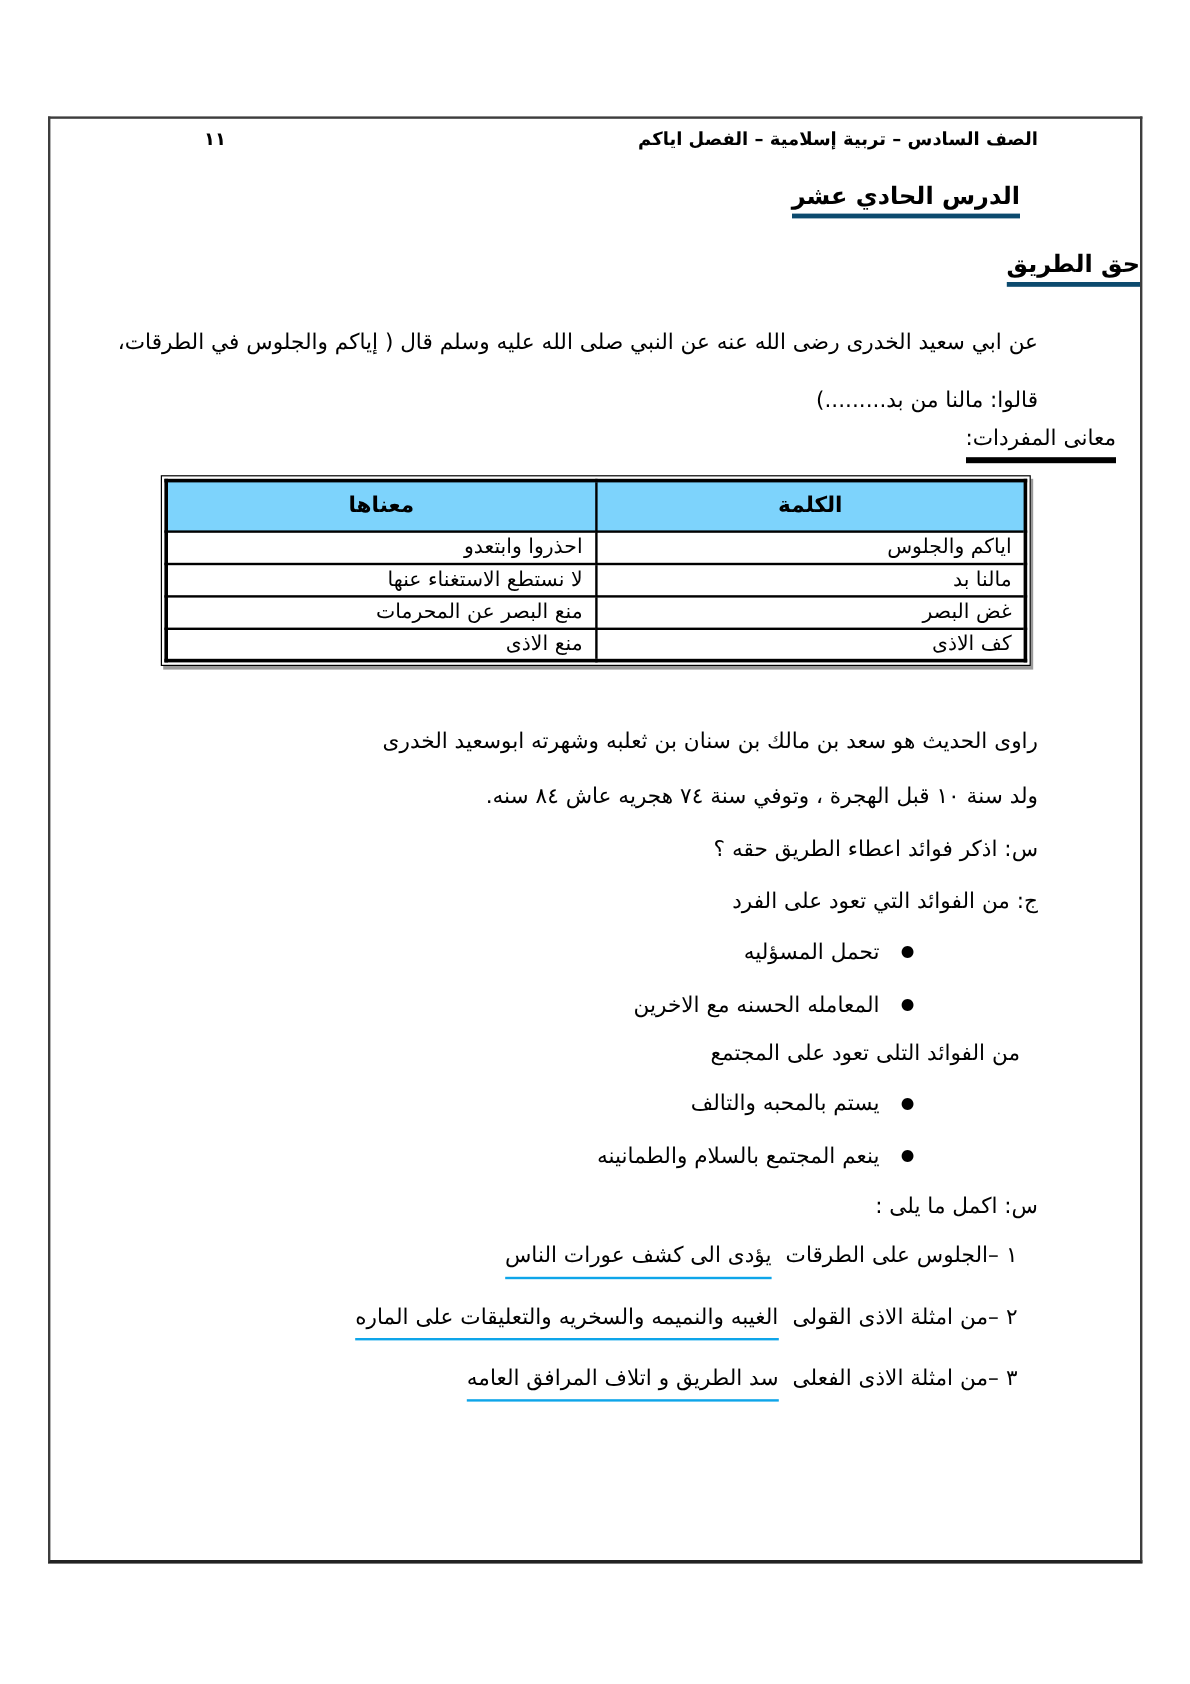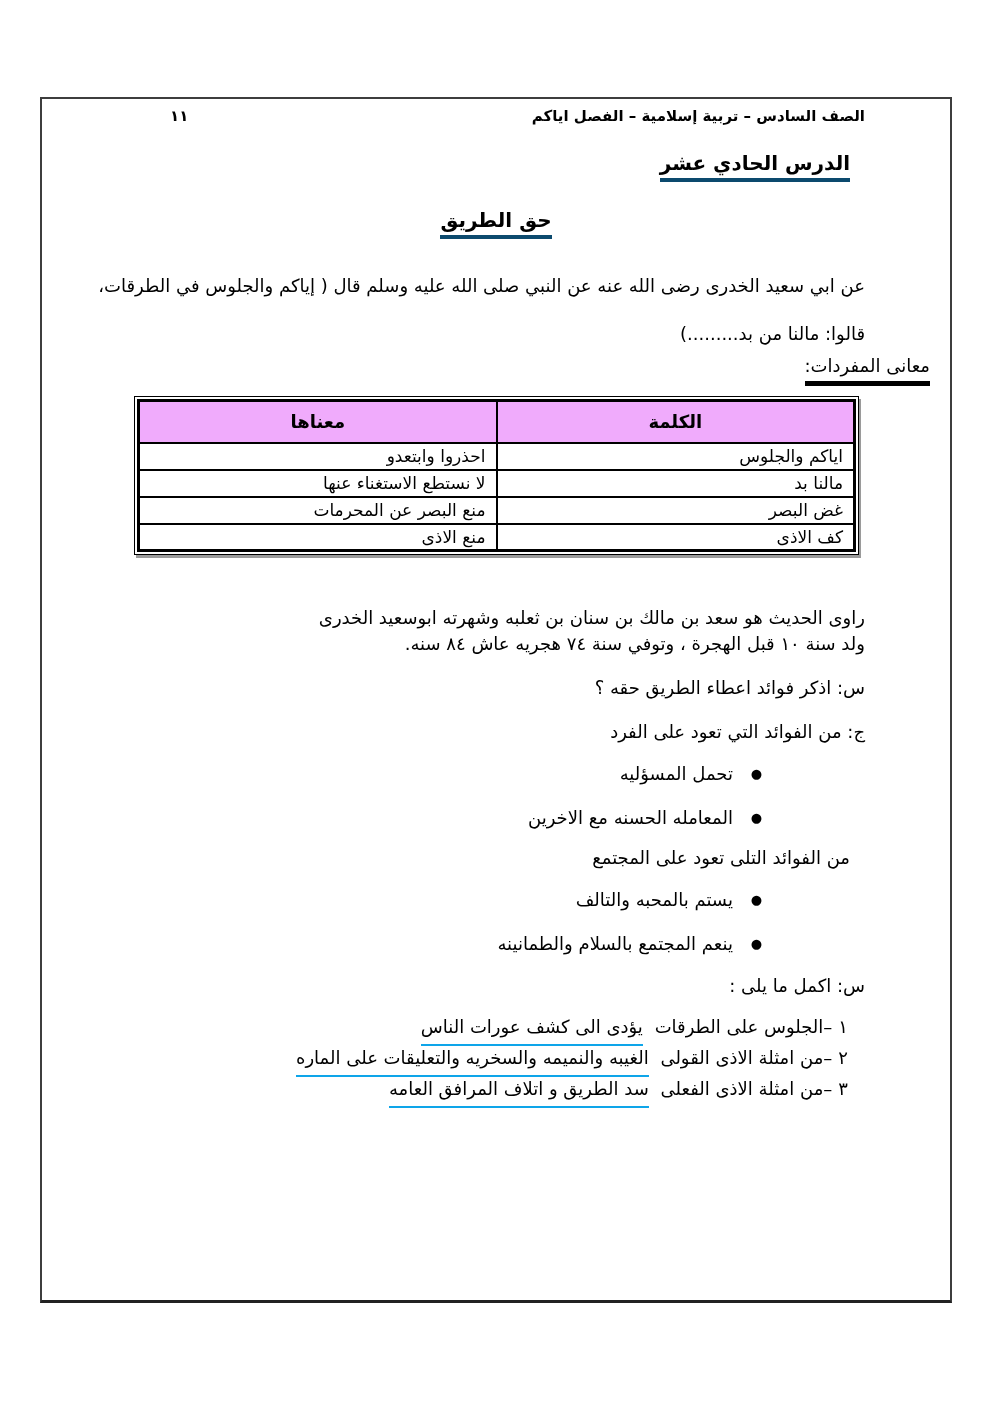--- a/index.html
+++ b/index.html
@@ -35,49 +35,49 @@
     font-size: 15px;
   }
   
   .line { margin: 0; text-align: right; }
   .body { font-size: 18px; line-height: 26px; padding-left: 30px; }
   .pr-default   { padding-right: 85px; }
   .pr-lesson    { padding-right: 100px; }
   .pr-vocab     { padding-right: 20px; margin-left: 32px; }
   .pr-community { padding-right: 100px; }
   .pr-items     { padding-right: 102px; }
-  .center { text-align: center; }
+  .center { text-align: right; }
   .title { font-weight: bold; font-size: 20px; }
   .u-thick { display: inline-block; border-bottom: 4px solid #0c4a6e; padding-bottom: 3px; }
   .u-bar   { display: inline-block; border-bottom: 5px solid #000; padding-bottom: 5px; font-size: 18px; }
   
   .mt-26 { margin-top: 26px; }
   .mt-34 { margin-top: 34px; }
   .mt-22 { margin-top: 22px; }
   .mt-8  { margin-top: 8px; }
   .mt-50 { margin-top: 50px; }
-  .mt-20 { }
+  .mt-20 { margin-top: 20px; }
   .mt-18 { margin-top: 18px; }
   .mt-16 { margin-top: 16px; }
   .mt-14 { margin-top: 14px; }
   
   .tbl-wrap {
     margin: 10px 91px 0 92px;
     border: 1px solid #000;
     padding: 2px;
     background: #fff;
     box-shadow: 2px 3px 0 #9a9a9a;
   }
   table {
     width: 100%;
     border-collapse: collapse;
     border: 3px solid #000;
   }
   th {
-    background: #f0abfc;
+    background: #7dd3fc;
     border: 2px solid #000;
     font-weight: bold;
     font-size: 18px;
     height: 42px;
     text-align: center;
     width: 50%;
   }
   td {
     border: 2px solid #000;
     height: 27px;

